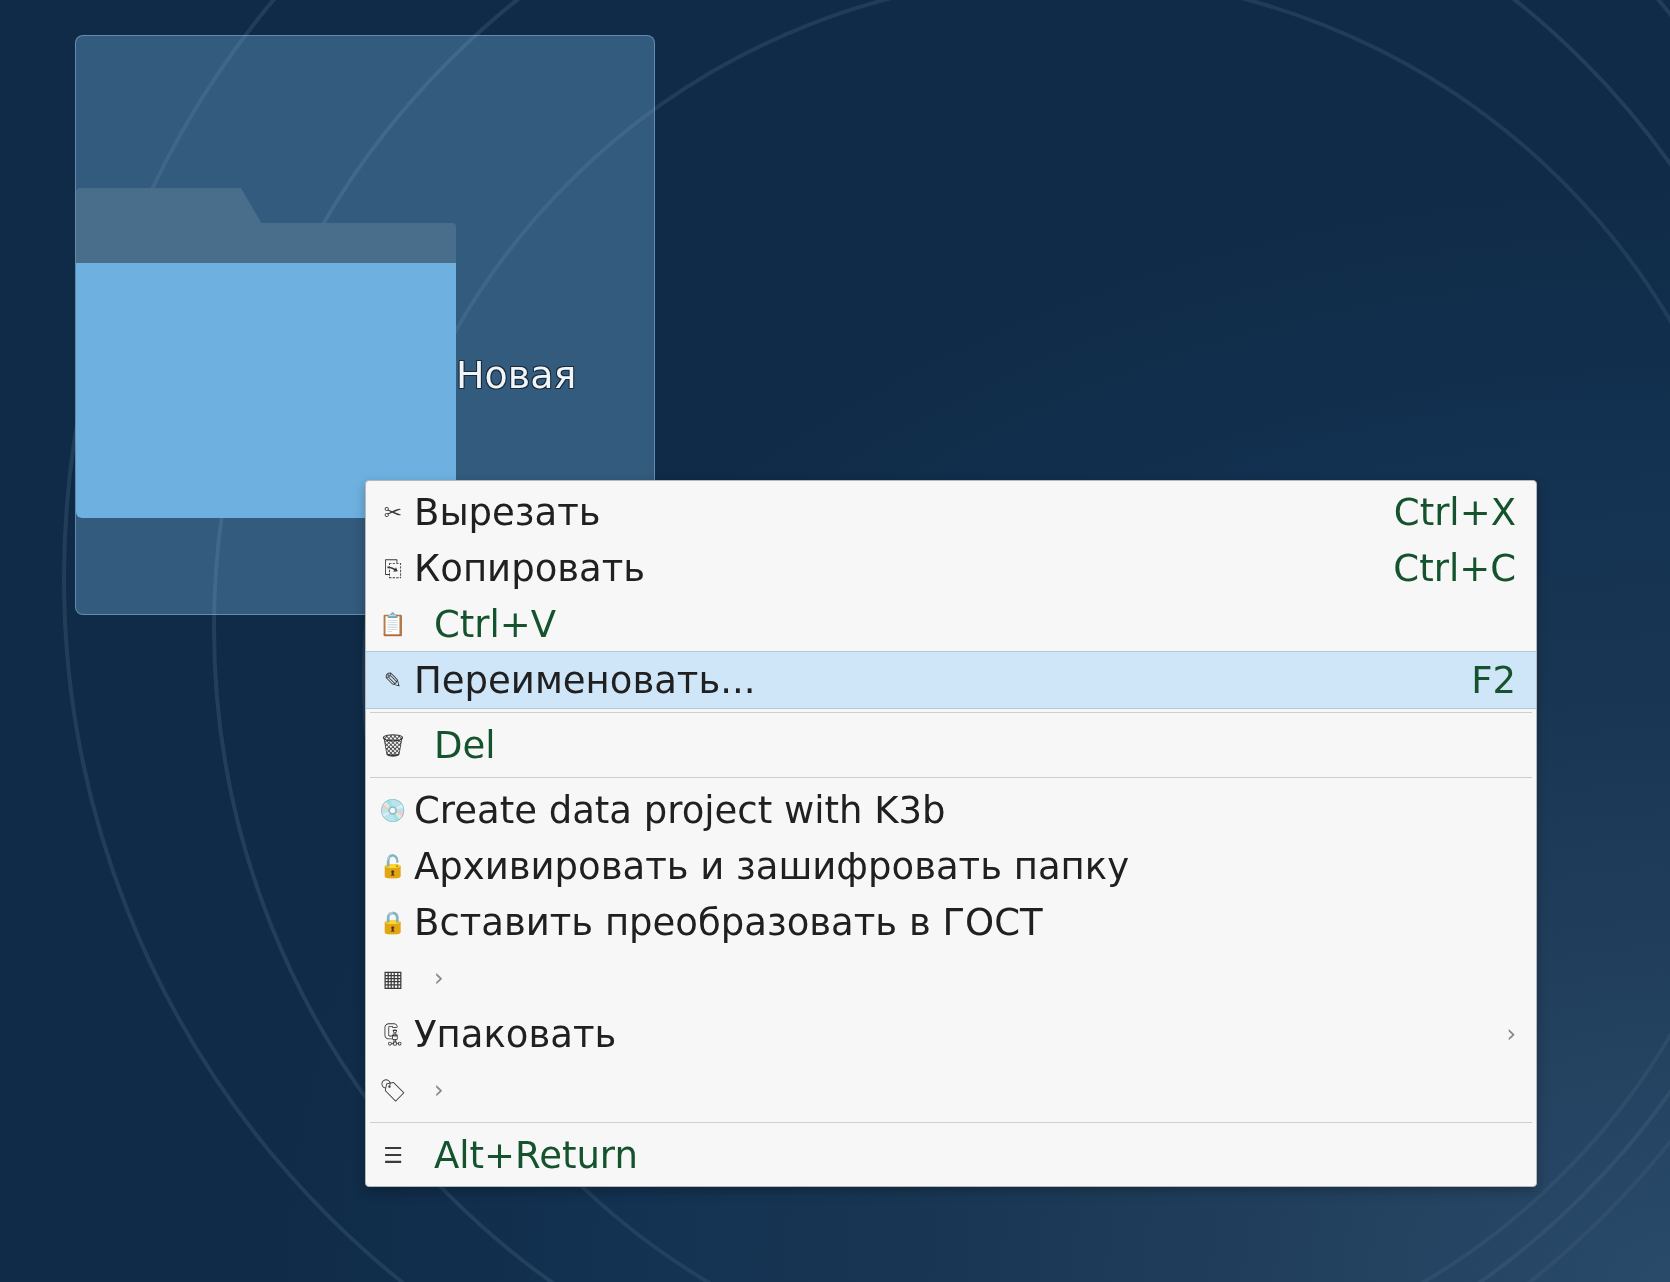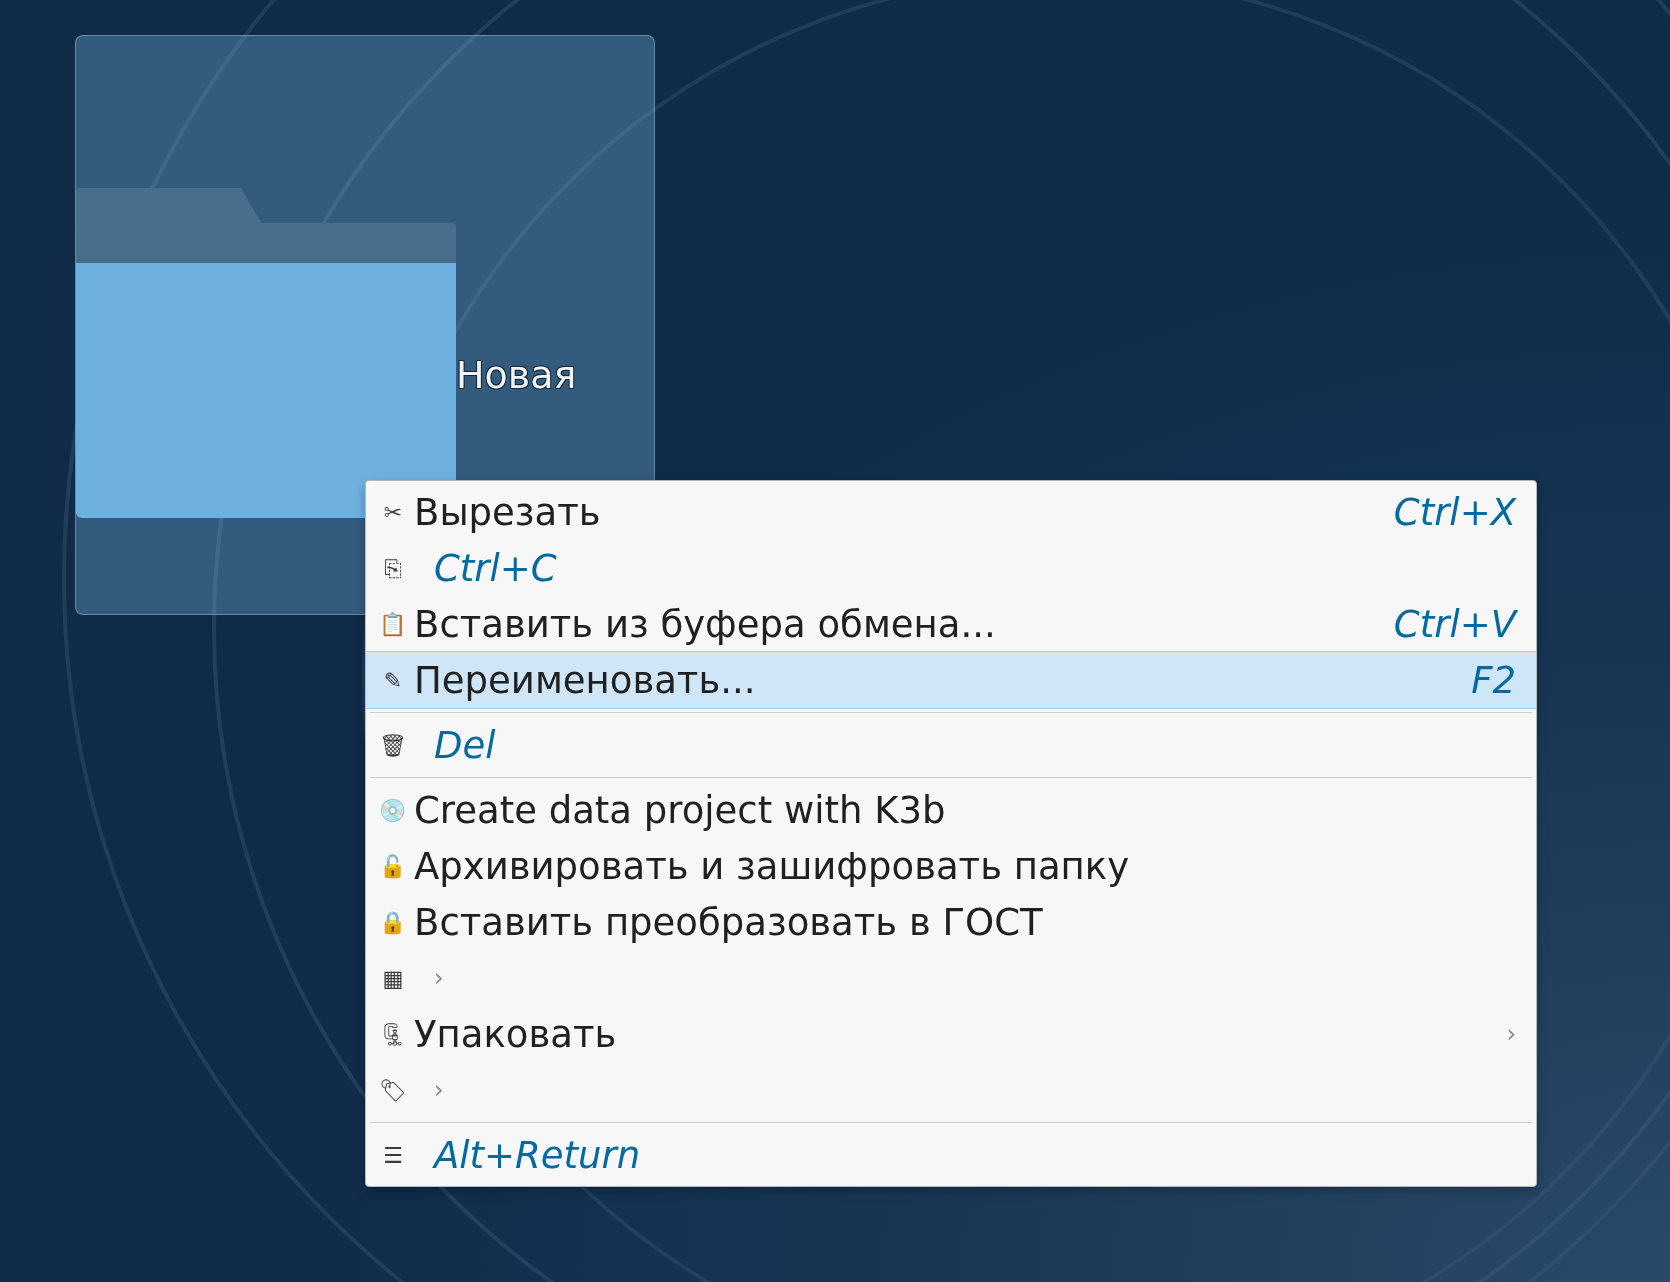--- a/index.html
+++ b/index.html
@@ -134,24 +134,23 @@
     align-items: center;
     justify-content: center;
     font-size: 22px;
     color: #3a3a3a;
     margin-right: 6px;
   }
   .menu-item .label {
     flex: 1 1 auto;
   }
   .menu-item .shortcut {
-    color: #0369a1;
+    color: #14532d;
     font-size: 37px;
     padding-left: 20px;
-    font-style: italic;
   }
   .menu-item .chev {
     color: #888;
     font-size: 24px;
     padding-left: 20px;
   }
   .menu-item.highlight {
     background: #cfe6f9;
     border-top: 1px solid #a9cbe6;
     border-bottom: 1px solid #a9cbe6;
@@ -181,25 +180,25 @@
   </div>
 
   <div class="context-menu" id="ctx">
       <div class="menu-item">
         <span class="ico">✂</span>
         <span class="label">Вырезать</span>
         <span class="shortcut">Ctrl+X</span>
       </div>
       <div class="menu-item">
         <span class="ico">⎘</span>
+        <span class="label">Копировать</span>
         <span class="shortcut">Ctrl+C</span>
       </div>
       <div class="menu-item">
         <span class="ico">📋</span>
-        <span class="label">Вставить из буфера обмена...</span>
         <span class="shortcut">Ctrl+V</span>
       </div>
       <div class="menu-item highlight">
         <span class="ico">✎</span>
         <span class="label">Переименовать...</span>
         <span class="shortcut">F2</span>
       </div>
       <div class="sep"></div>
       <div class="menu-item">
         <span class="ico">🗑</span>

